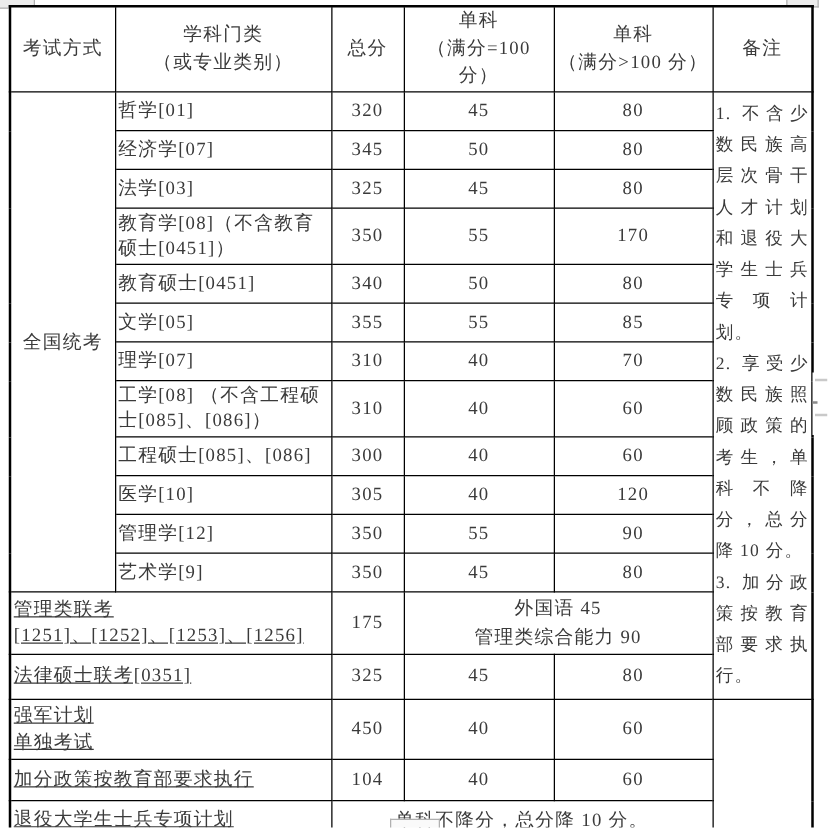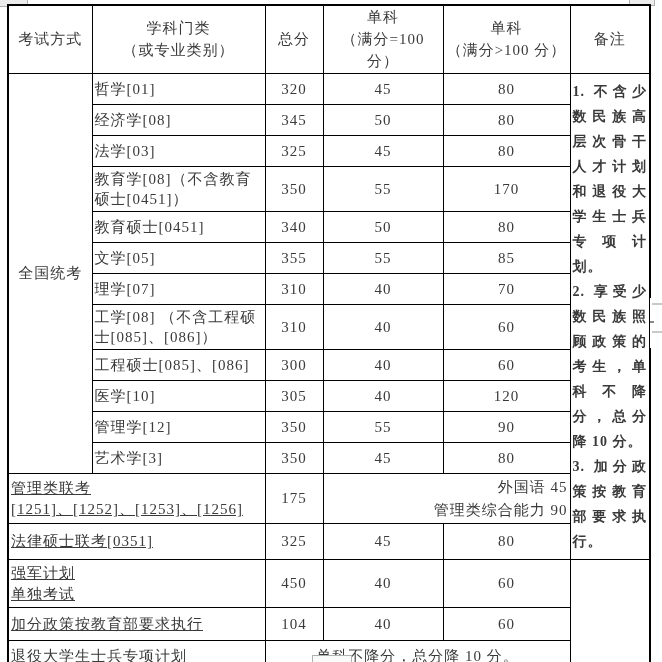--- a/index.html
+++ b/index.html
@@ -32,32 +32,31 @@
     padding: 1px 2px;
     overflow: hidden;
     vertical-align: middle;
   }
   .hdr { text-align: center; font-size: 14.5px; line-height: 1.45; }
   .num { text-align: center; font-size: 15px; letter-spacing: 0.5px; font-family: Liberation Serif, serif; }
   .subj { text-align: left; padding-left: 8px; line-height: 1.35; }
   .wideleft { text-align: left; padding-left: 3px; line-height: 1.4; text-decoration: underline; }
   .center-cell { text-align: center; }
   .exam-method { text-align: center; margin-left: 12px; }
-  .single-merge { text-align: right; padding-left: 9px; line-height: 1.5; }
+  .single-merge { text-align: center; padding-left: 9px; line-height: 1.5; }
   .remarks-cell {
     vertical-align: middle;
     padding: 2px 4px 2px 5px;
   }
   .remarks-note {
     font-size: 14px;
     line-height: 25px;
     text-align: justify;
     text-justify: inter-character;
     letter-spacing: 1px;
-    font-weight: bold;
   }
   
   .artifact-topleft {
     position: absolute; left: 0; top: 0;
     width: 27px; height: 6px;
     background: #ececec;
     border-right: 1px solid #b0b0b0;
     border-bottom: 1px solid #b0b0b0;
   }
   .artifact-topright {
@@ -132,21 +131,21 @@
       <td class="num">320</td>
       <td class="num">45</td>
       <td class="num">80</td>
       <td class="remarks-cell" rowspan="14">
         <div class="remarks-note">1. 不含少数民族高层次骨干人才计划和退役大学生士兵专项计划。</div>
         <div class="remarks-note">2. 享受少数民族照顾政策的考生，单科不降分，总分降 10 分。</div>
         <div class="remarks-note">3. 加分政策按教育部要求执行。</div>
       </td>
     </tr>
     <tr style="height:31px">
-      <td class="subj">经济学[08]</td>
+      <td class="subj">经济学[07]</td>
       <td class="num">345</td>
       <td class="num">50</td>
       <td class="num">80</td>
     </tr>
     <tr style="height:31px">
       <td class="subj">法学[03]</td>
       <td class="num">325</td>
       <td class="num">45</td>
       <td class="num">80</td>
     </tr>
@@ -192,21 +191,21 @@
       <td class="num">40</td>
       <td class="num">120</td>
     </tr>
     <tr style="height:31px">
       <td class="subj">管理学[12]</td>
       <td class="num">350</td>
       <td class="num">55</td>
       <td class="num">90</td>
     </tr>
     <tr style="height:31px">
-      <td class="subj">艺术学[3]</td>
+      <td class="subj">艺术学[9]</td>
       <td class="num">350</td>
       <td class="num">45</td>
       <td class="num">80</td>
     </tr>
 
     <tr style="height:50px">
       <td class="wideleft" colspan="2">
         <div>管理类联考</div>
         <div>[1251]、[1252]、[1253]、[1256]</div>
       </td>

